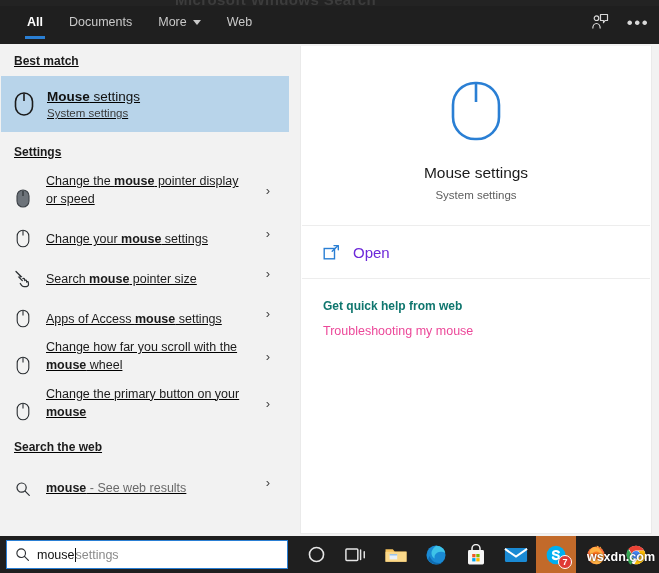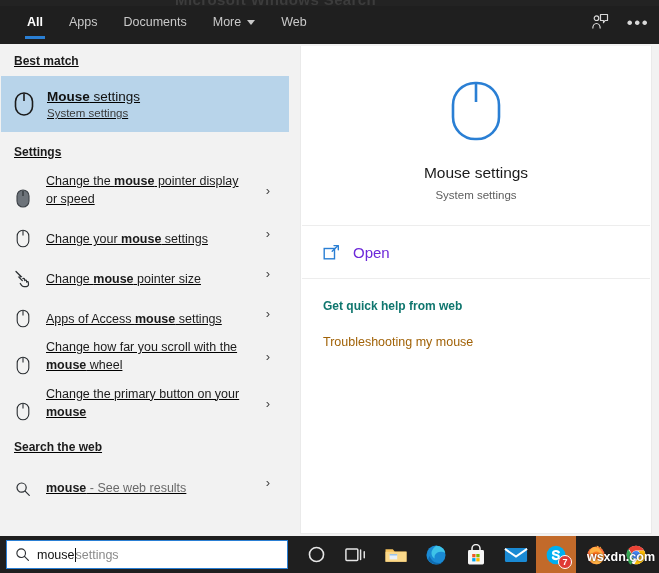--- a/index.html
+++ b/index.html
@@ -119,21 +119,21 @@
   .hero-sub { font-size:11.5px; color:#5e5e5e; margin-top:7px; }
   .divider { height:1px; background:#ededed; margin:0 1px; }
   .action-row {
     display:flex; align-items:center;
     height:52px; padding-left:22px; cursor:default;
   }
   .action-icon { width:30px; display:flex; align-items:center; }
   .action-label { font-size:15px; color:#6d28d9; }
   .help-block { padding:20px 22px 0 22px; }
   .help-head { font-size:12px; font-weight:bold; color:#0f766e; }
-  .help-link { font-size:12.5px; color:#a16207; margin-top:22px; cursor:default; }
+  .help-link { font-size:12.5px; color:#ec4899; margin-top:11px; cursor:default; }
 
   
   .taskbar {
     position:absolute; left:0; bottom:0;
     width:659px; height:37px;
     background:#1f1f1f;
   }
   .searchbox {
     position:absolute; left:6px; top:4px;
     width:282px; height:29px;
@@ -181,23 +181,20 @@
     <div class="header-sliver">
       <div class="ghost-title">Microsoft Windows Search</div>
     </div>
 
     <div class="tabs">
       <div class="tab active">
         <span>All</span>
         <span class="tab-underline"></span>
       </div>
       <div class="tab">
-        <span>Apps</span>
-      </div>
-      <div class="tab">
         <span>Documents</span>
       </div>
       <div class="tab">
         <span>More</span>
         <span class="caret"></span>
       </div>
       <div class="tab">
         <span>Web</span>
       </div>
     </div>
@@ -259,21 +256,21 @@
         <div class="chev">›</div>
       </div>
 
       <div class="list-row">
         <div class="lr-icon">
           <svg width="18" height="19" viewBox="0 0 18 19">
             <path d="M2 2.5l5.2 5.2-2.2.5 3.3 3.4" fill="none" stroke="#2b2f33" stroke-width="1.3" stroke-linecap="round"></path>
             <path d="M8.6 10.2c.2-1 1.6-1.1 1.8-.2l.4 1.7c.2-.9 1.6-.9 1.7.1l.2 1.4c.2-.8 1.5-.8 1.6.2l.2 1.9c.1 1.3-.9 2.3-2.3 2.3h-2.3c-1.1 0-1.8-.4-2.3-1.2L6 14.2" fill="none" stroke="#2b2f33" stroke-width="1.2" stroke-linejoin="round"></path>
           </svg>
         </div>
-        <div class="lr-label"><span>Change </span><b>mouse</b><span> pointer size</span></div>
+        <div class="lr-label"><span>Search </span><b>mouse</b><span> pointer size</span></div>
         <div class="chev">›</div>
       </div>
 
       <div class="list-row">
         <div class="lr-icon">
           <svg width="14" height="19" viewBox="0 0 14 19">
             <rect x="1.2" y="1.2" width="11.6" height="16.6" rx="5.8" fill="none" stroke="#2b2f33" stroke-width="1.1"></rect>
             <line x1="7" y1="1.6" x2="7" y2="6.6" stroke="#2b2f33" stroke-width="1.1"></line>
           </svg>
         </div>

